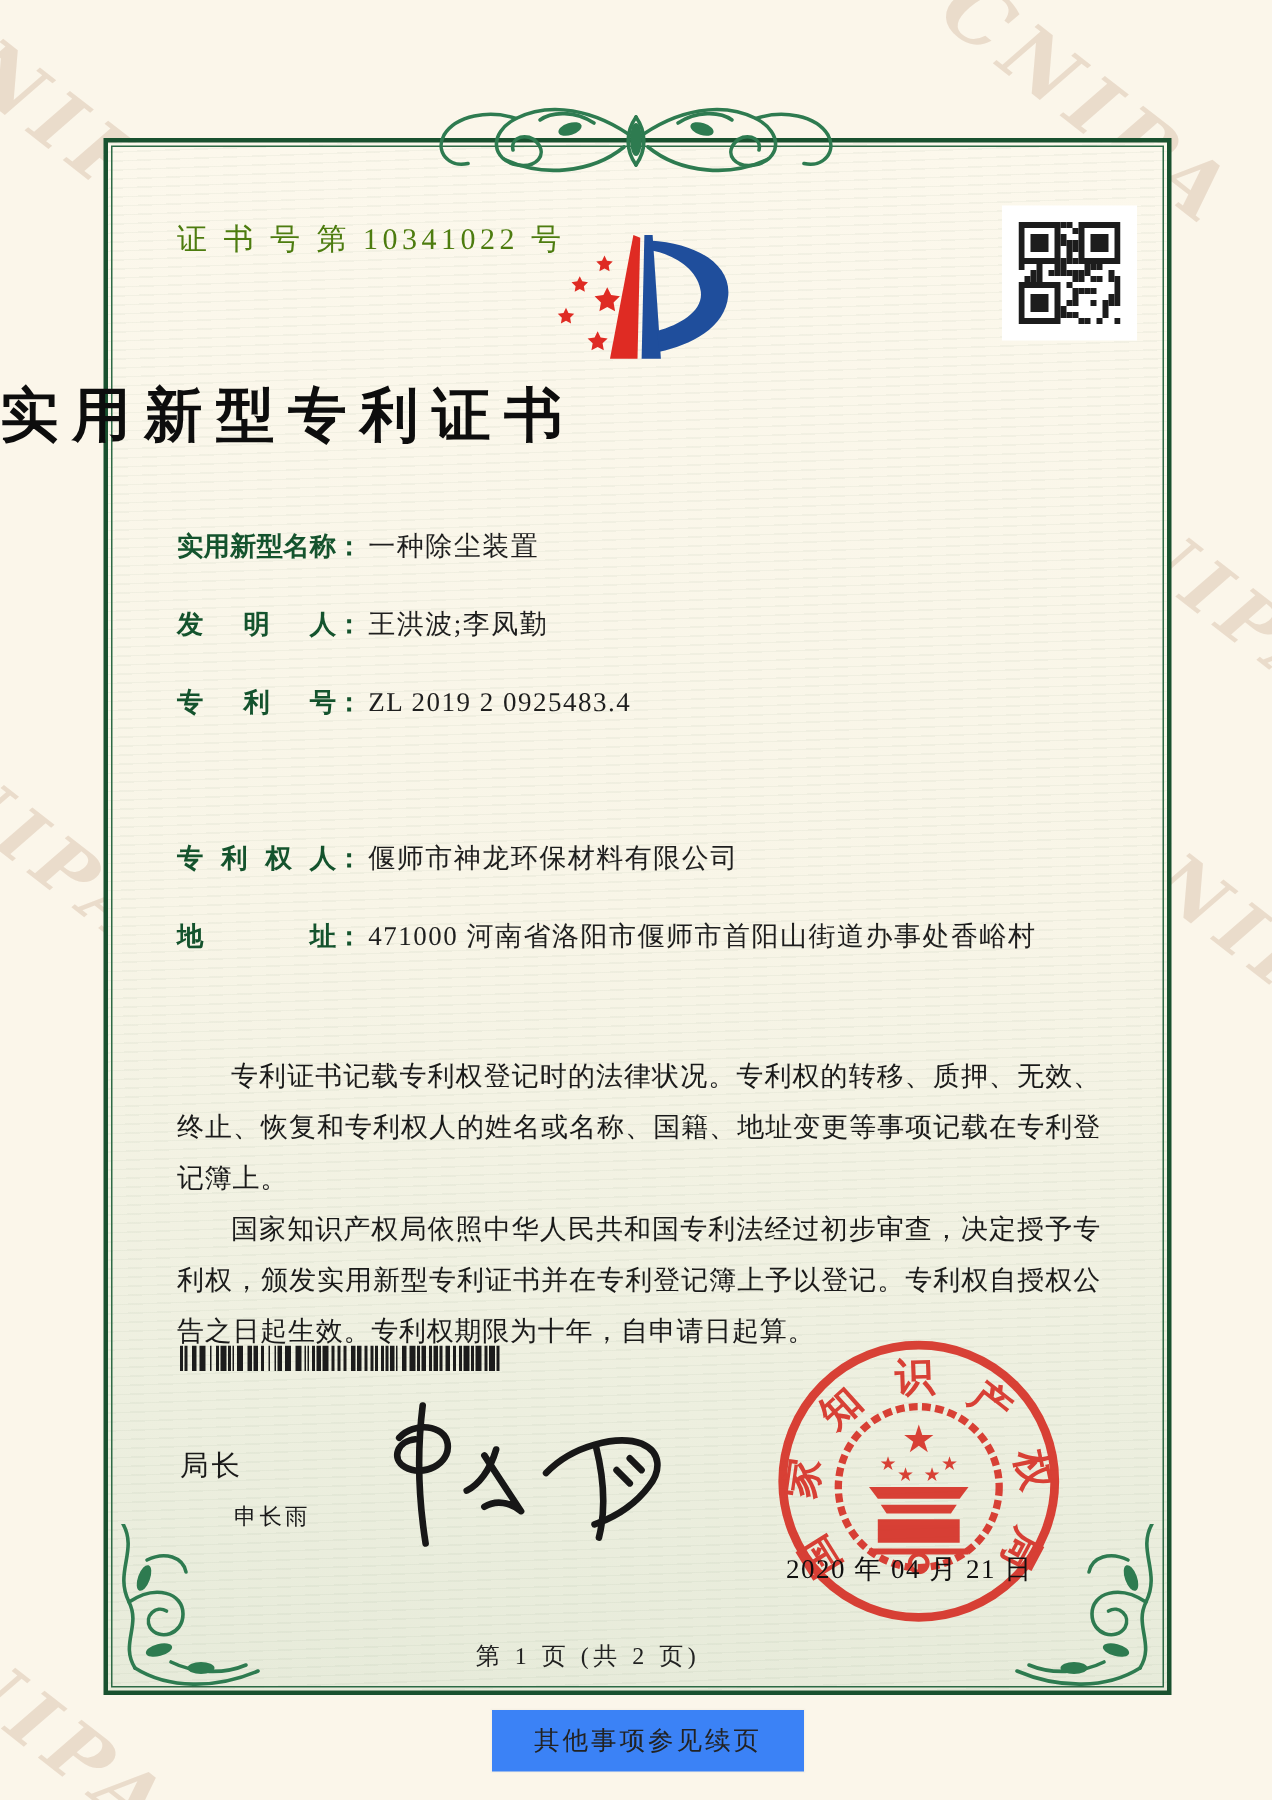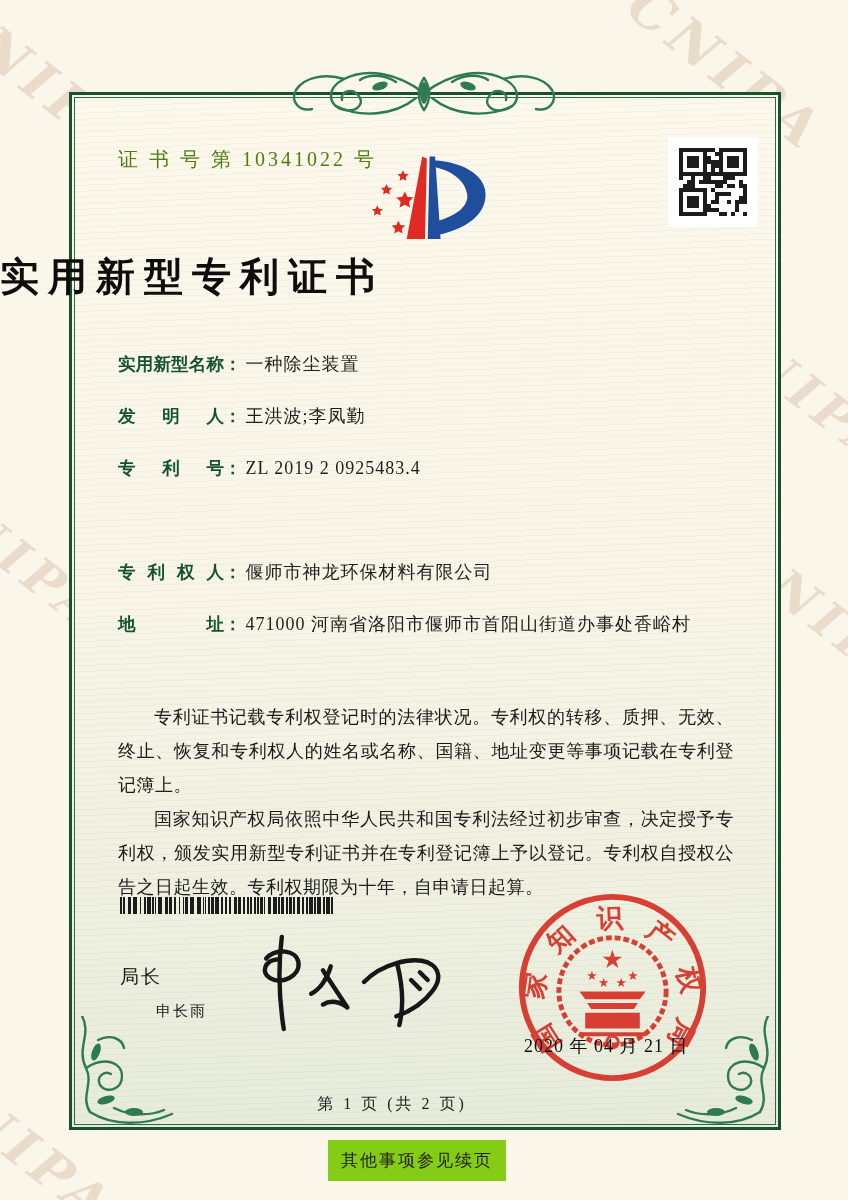--- a/index.html
+++ b/index.html
@@ -40,21 +40,21 @@
 
   #barcode{left:120px;top:897px;}
   #signer-title{left:120px;top:964px;font-size:19px;letter-spacing:2px;color:#1a1a1a;}
   #signer-name{left:120px;top:1002px;font-size:15px;letter-spacing:2px;color:#1a1a1a;margin-left:36px;}
   #signature{left:225px;top:928px;}
 
   #seal{left:515px;top:890px;}
   #seal-date{left:524px;top:1034px;width:180px;font-size:18px;color:#101010;letter-spacing:1px;z-index:5;white-space:nowrap;}
 
   #page-footer{left:0;top:1094px;width:784px;text-align:center;font-size:16px;letter-spacing:3px;color:#222;}
-  #note-box{left:328px;top:1140px;background:#84cc16;padding:9px 13px;font-size:17px;letter-spacing:2px;
+  #note-box{left:328px;top:1140px;background:#3b82f6;padding:9px 28px;font-size:17px;letter-spacing:2px;
             color:#222;box-shadow:0 0 0 1px rgba(0,0,0,0.02);}
 </style>
 </head>
 <body>
 
 <div id="page">
 
   <span class="wm" style="left:-35px;top:-18px;font-size:54px;">CNIPA</span>
   <span class="wm" style="left:655px;top:-28px;font-size:54px;">CNIPA</span>
   <span class="wm" style="left:225px;top:150px;font-size:42px;opacity:.22;">CNIPA</span>

